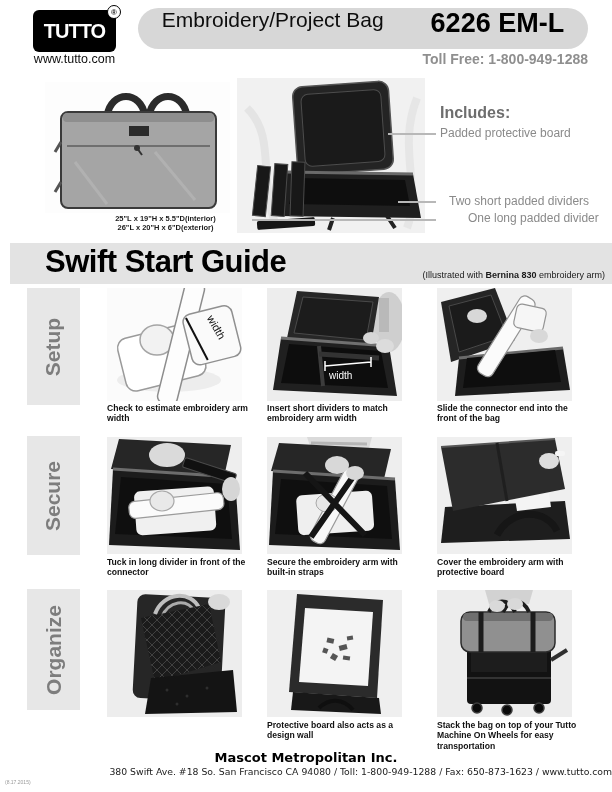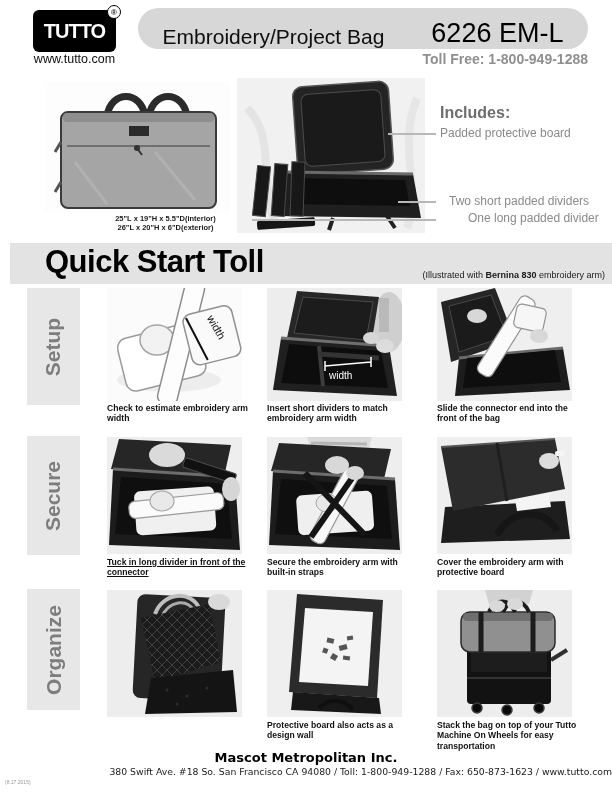--- a/index.html
+++ b/index.html
@@ -13,23 +13,23 @@
 
   
   .logo-box { left:33px; top:10px; width:83px; height:42px; background:#000;
     border-radius:6px; display:flex; align-items:center; justify-content:center; }
   .logo-text { color:#fff; font-size:20px; font-weight:bold; letter-spacing:-1px; }
   .reg-mark { left:107px; top:5px; width:14px; height:14px; background:#fff;
     border:1.5px solid #000; border-radius:50%; font-size:8px; font-weight:bold;
     display:flex; align-items:center; justify-content:center; }
   .logo-url { left:18px; top:52px; width:113px; text-align:center; font-size:12.5px; color:#0d0d0d; }
   .title-pill { left:138px; top:8px; width:450px; height:41px; background:#d7d7d7;
-    border-radius:21px; display:flex; align-items:flex-end; justify-content:center; }
+    border-radius:21px; display:flex; align-items:flex-start; justify-content:center; }
   .pill-title { font-size:21px; color:#0d0d0d; }
-  .pill-code { font-size:27px; font-weight:normal; color:#000;margin-left:47px; }
+  .pill-code { font-size:27px; font-weight:bold; color:#000;margin-left:47px; }
   .toll-free { right:24px; top:51px; font-size:14px; font-weight:bold; color:#8f8f8f; }
 
   
   .dims { left:98px; top:214px; width:135px; text-align:center;
     font-size:7.5px; font-weight:bold; line-height:1.25; color:#1a1a1a; }
   .includes-title { left:440px; top:104px; font-size:16px; font-weight:bold; color:#6e6e6e; }
   .inc-item { font-size:12px; color:#8a8a8a; }
   .leader { border-top:2px solid #b8b8b8; height:0; z-index:3; }
 
   
@@ -115,21 +115,21 @@
 
   <div class="abs includes-title">Includes:</div>
   <div class="abs inc-item" style="left:440px; top:126px;">Padded protective board</div>
   <div class="abs leader" style="left:388px; top:133px; width:48px;"></div>
   <div class="abs inc-item" style="left:440px; top:194px;margin-left:9px;">Two short padded dividers</div>
   <div class="abs leader" style="left:398px; top:201px; width:38px;"></div>
   <div class="abs inc-item" style="left:440px; top:211px;margin-left:28px;">One long padded divider</div>
   <div class="abs leader" style="left:252px; top:219px; width:184px;"></div>
 
   <div class="abs qsg-band"></div>
-  <div class="abs qsg-title">Quick Start Toll</div>
+  <div class="abs qsg-title">Swift Start Guide</div>
   <div class="abs qsg-sub"><span>(Illustrated with </span><b>Bernina 830</b><span> embroidery arm)</span></div>
 
   <div class="abs label-box" style="top:288px; height:117px;">
     <span>Setup</span>
   </div>
 
   <div class="abs photo" style="left:107px; top:288px; width:135px; height:113px;">
     <svg width="135" height="113" viewBox="0 0 135 113">
       <rect width="135" height="113" fill="#fbfbfb"></rect>
       <ellipse cx="62" cy="92" rx="52" ry="12" fill="#ededed"></ellipse>
@@ -205,21 +205,21 @@
           <rect x="22" y="60" width="95" height="17" rx="6" fill="#fbfbfb" stroke="#9b9b9b" stroke-width="1.2"></rect>
         </g>
       <ellipse cx="55" cy="64" rx="12" ry="10" fill="#e9e9e9" stroke="#a8a8a8" stroke-width="1.2"></ellipse>
       <g transform="rotate(18 100 38)">
           <rect x="74" y="28" width="54" height="10" rx="2" fill="#111111" stroke="#4a4a4a" stroke-width="1"></rect>
         </g>
       <ellipse cx="124" cy="52" rx="9" ry="12" fill="#d6d6d6"></ellipse>
       <ellipse cx="60" cy="18" rx="18" ry="12" fill="#dadada"></ellipse>
     </svg>
   </div>
-  <div class="abs caption" style="left:107px; top:557px;text-decoration:underline;">Tuck in long divider in front of the connector</div>
+  <div class="abs caption" style="left:107px; top:557px;">Tuck in long divider in front of the connector</div>
 
   <div class="abs photo" style="left:267px; top:437px; width:135px; height:117px;">
     <svg width="135" height="117" viewBox="0 0 135 117">
       <rect width="135" height="117" fill="#eeeeee"></rect>
       <path d="M40 0 L105 0 L98 26 L48 24 Z" fill="#dadada"></path>
       <path d="M44 6 L100 7 M46 13 L99 14" stroke="#b5b5b5" stroke-width="3"></path>
       <path d="M12 6 L124 12 L117 42 L4 34 Z" fill="#262626"></path>
       <path d="M6 34 L128 42 L133 113 L2 108 Z" fill="#1c1c1c"></path>
       <path d="M6 34 L128 42" stroke="#6d6d6d" stroke-width="3"></path>
       <path d="M14 42 L120 49 L125 102 L8 97 Z" fill="#0f0f0f"></path>

